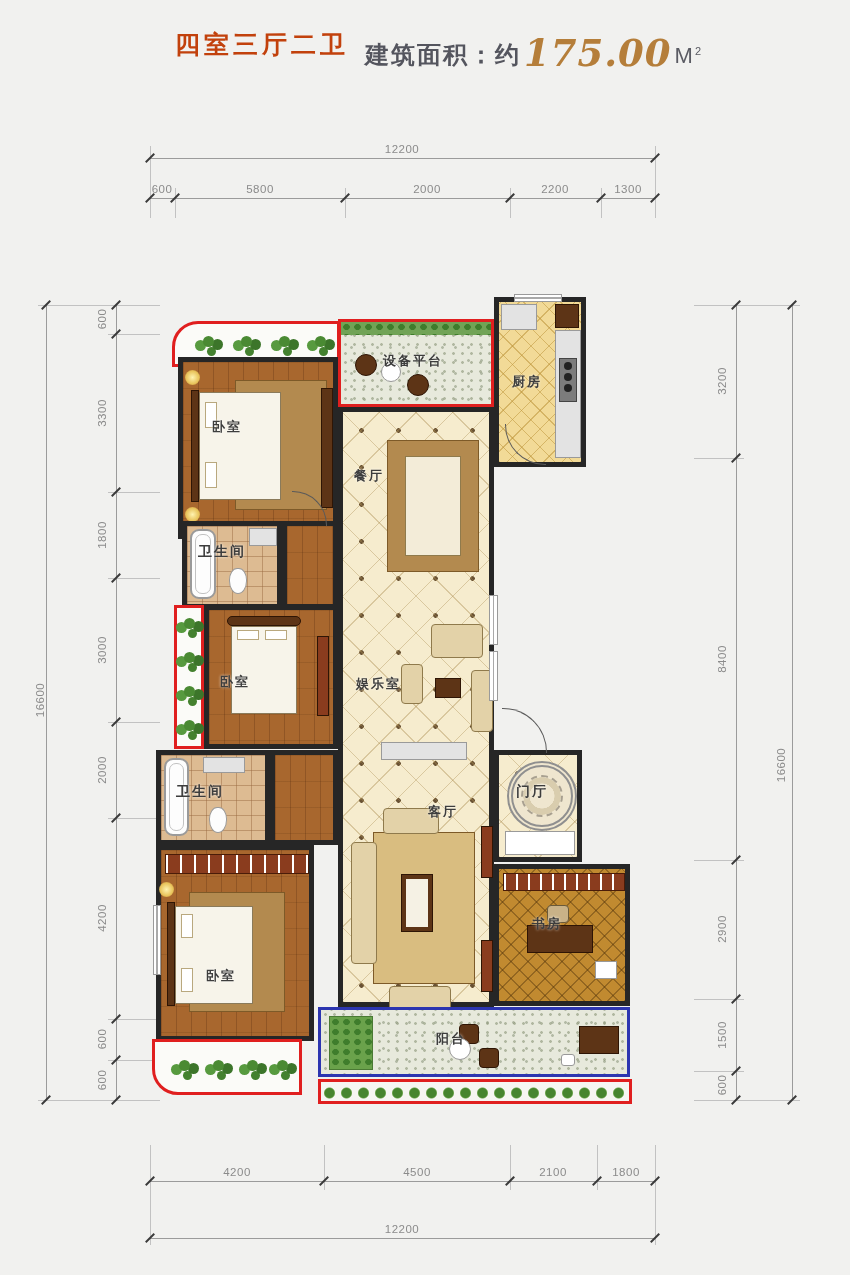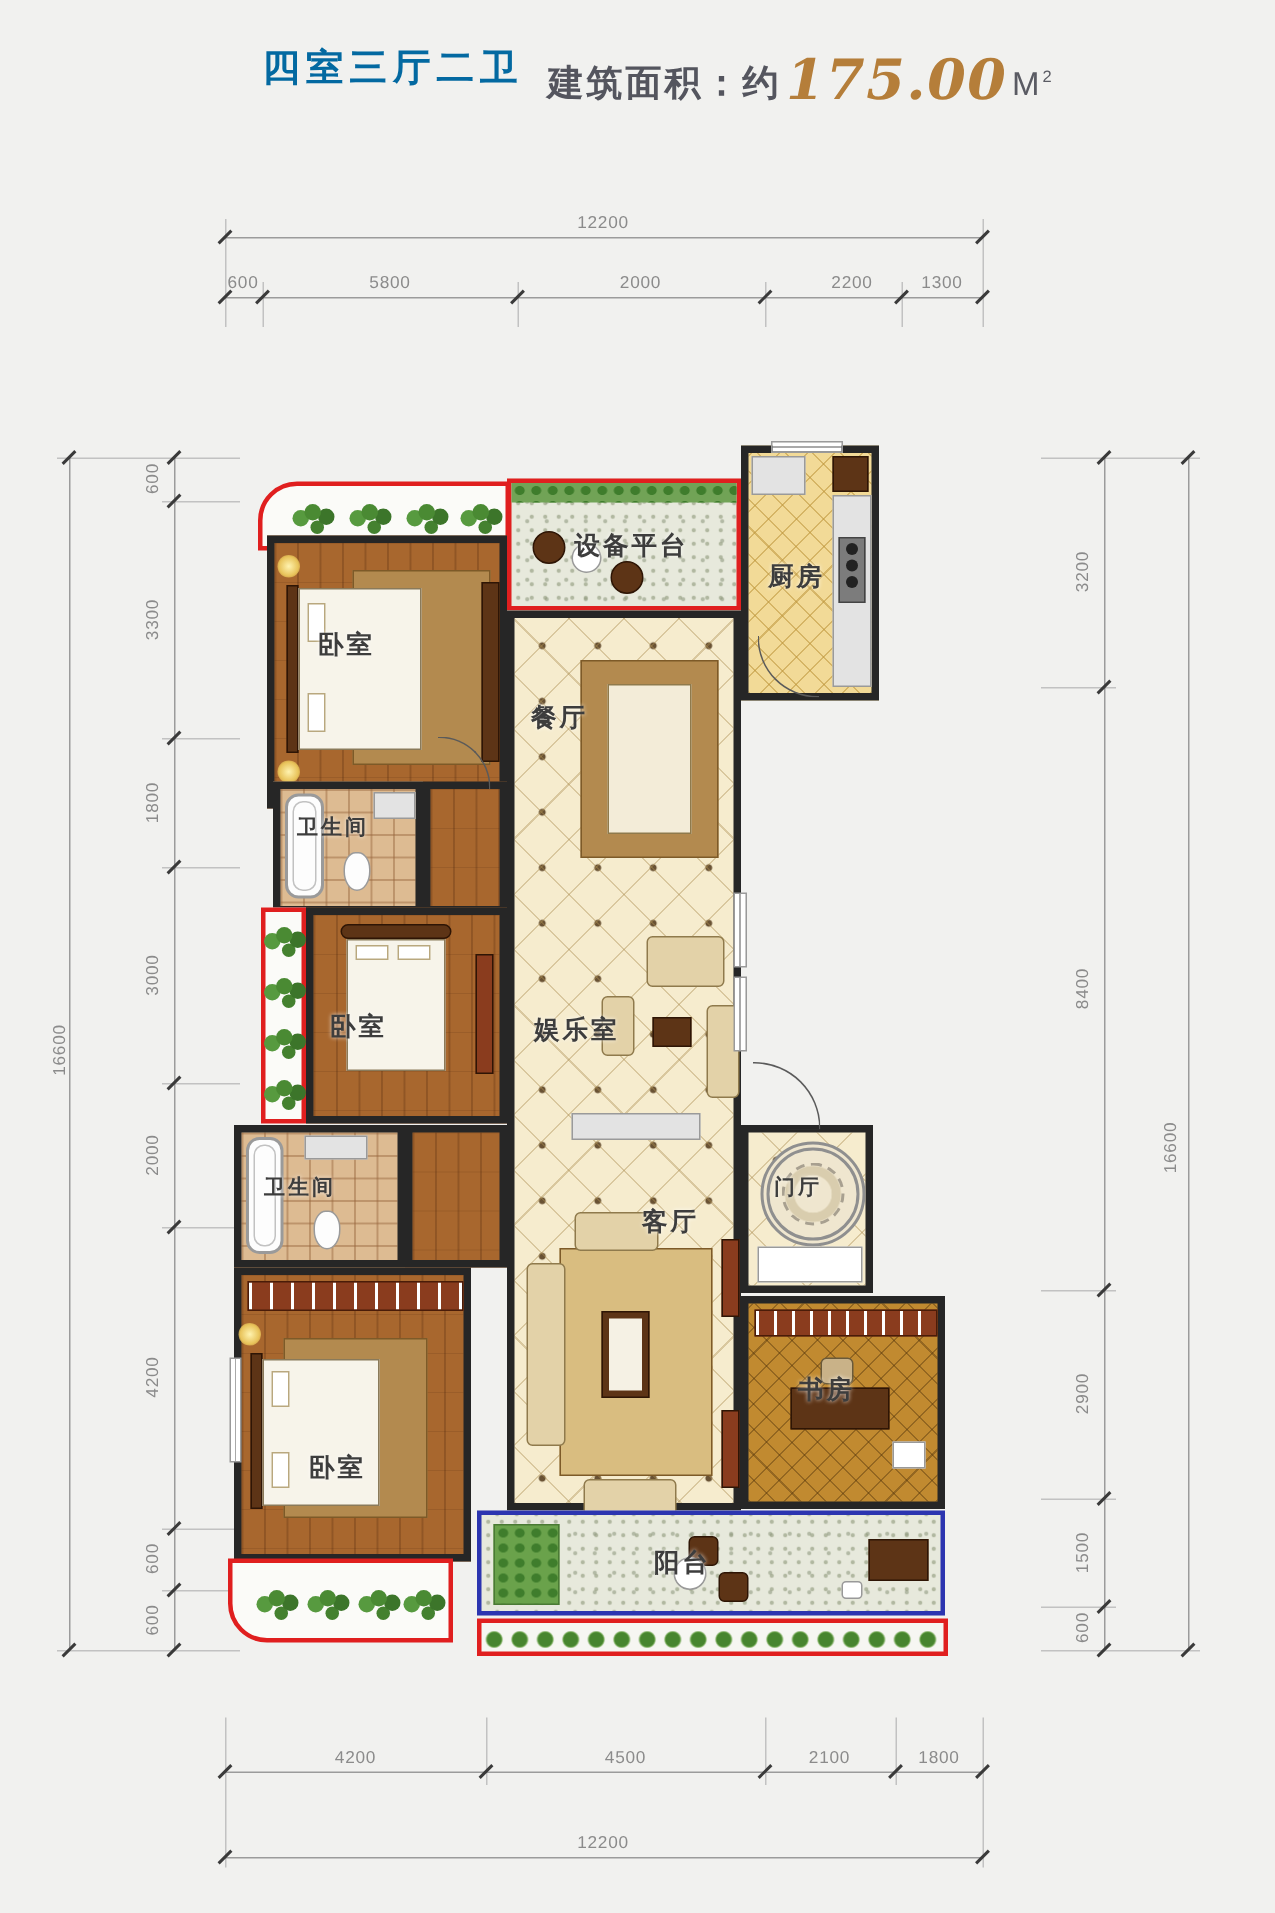--- a/index.html
+++ b/index.html
@@ -4,21 +4,21 @@
 <style>
   html,body{margin:0;padding:0;}
   body{
     width:850px;height:1275px;position:relative;overflow:hidden;
     background:#f1f1ef;
     font-family:"Liberation Sans",sans-serif;
     color:#3d3d3d;
   }
   
   .hdr-title{position:absolute;left:175px;top:28px;font-size:25px;font-weight:700;
-    letter-spacing:4px;color:#0369a1;}
+    letter-spacing:4px;color:#c2410c;}
   .hdr-area{position:absolute;left:365px;top:28px;font-size:24px;font-weight:700;
     letter-spacing:2px;color:#54555e;white-space:nowrap;}
   .hdr-area .num{font-family:"DejaVu Serif",serif;font-style:italic;font-weight:700;
     font-size:37px;color:#b57e3a;letter-spacing:1px;position:relative;top:3px;padding:0 3px;}
   .hdr-area .unit{font-size:22px;font-weight:400;color:#5a5b63;}
   .hdr-area sup{font-size:11px;}
   
   .hline,.vline{position:absolute;background:#9b9b9b;}
   .hline{height:1px;}
   .vline{width:1px;}
@@ -28,21 +28,21 @@
   .exh{position:absolute;height:1px;background:#c2c2c2;}
   .hdim{position:absolute;transform:translate(-50%,-100%);font-size:11.5px;color:#8b8b8b;
     letter-spacing:.5px;white-space:nowrap;}
   .vdim{position:absolute;transform:translate(-50%,-50%) rotate(-90deg);font-size:11.5px;
     color:#8b8b8b;letter-spacing:.5px;white-space:nowrap;}
   
   #plan{position:absolute;left:150px;top:295px;width:512px;height:815px;}
   .room{position:absolute;border:5px solid #262626;box-sizing:border-box;}
   .redbox{position:absolute;border:3px solid #e01f1f;box-sizing:border-box;background:#fbfbf8;}
   .bluebox{position:absolute;border:3px solid #2c35b0;box-sizing:border-box;}
-  .rlabel{position:absolute;font-size:17px;font-weight:700;color:#3d3d3d;letter-spacing:2px;
+  .rlabel{position:absolute;font-size:13px;font-weight:700;color:#3d3d3d;letter-spacing:2px;
     text-shadow:0 0 3px rgba(255,255,255,.8);white-space:nowrap;z-index:6;}
   .rlabel.sm{font-size:14px;}
   .floor-wood{background-color:#a8672e;background-image:
     linear-gradient(90deg,rgba(60,25,5,.22) 1px,transparent 1px),
     linear-gradient(rgba(60,25,5,.13) 1px,transparent 1px);
     background-size:15px 100%,100% 26px;}
   .floor-cream{background-color:#f6ecce;background-image:
     repeating-linear-gradient(45deg,rgba(170,140,80,.38) 0 1px,transparent 1px 26px),
     repeating-linear-gradient(-45deg,rgba(170,140,80,.38) 0 1px,transparent 1px 26px),
     radial-gradient(rgba(80,55,25,.85) 2px,transparent 2.6px);
@@ -111,21 +111,21 @@
   <div class="hline" style="left:150px;top:198px;width:505px"></div>
   <div class="tk" style="left:150px;top:198px"></div>
     <div class="tk" style="left:175px;top:198px"></div>
   <div class="tk" style="left:345px;top:198px"></div>
     <div class="tk" style="left:510px;top:198px"></div>
   <div class="tk" style="left:601px;top:198px"></div>
     <div class="tk" style="left:655px;top:198px"></div>
   <span class="hdim" style="left:162px;top:195px">600</span>
   <span class="hdim" style="left:260px;top:195px">5800</span>
   <span class="hdim" style="left:427px;top:195px">2000</span>
-  <span class="hdim" style="left:568px;top:195px">2200</span>
+  <span class="hdim" style="left:555px;top:195px">2200</span>
   <span class="hdim" style="left:628px;top:195px">1300</span>
 </div>
 
 <div>
   <div class="exv" style="left:150px;top:1145px;height:100px"></div>
   <div class="exv" style="left:324px;top:1145px;height:45px"></div>
   <div class="exv" style="left:510px;top:1145px;height:45px"></div>
   <div class="exv" style="left:597px;top:1145px;height:45px"></div>
   <div class="exv" style="left:655px;top:1145px;height:100px"></div>
   <div class="hline" style="left:150px;top:1181px;width:505px"></div>

